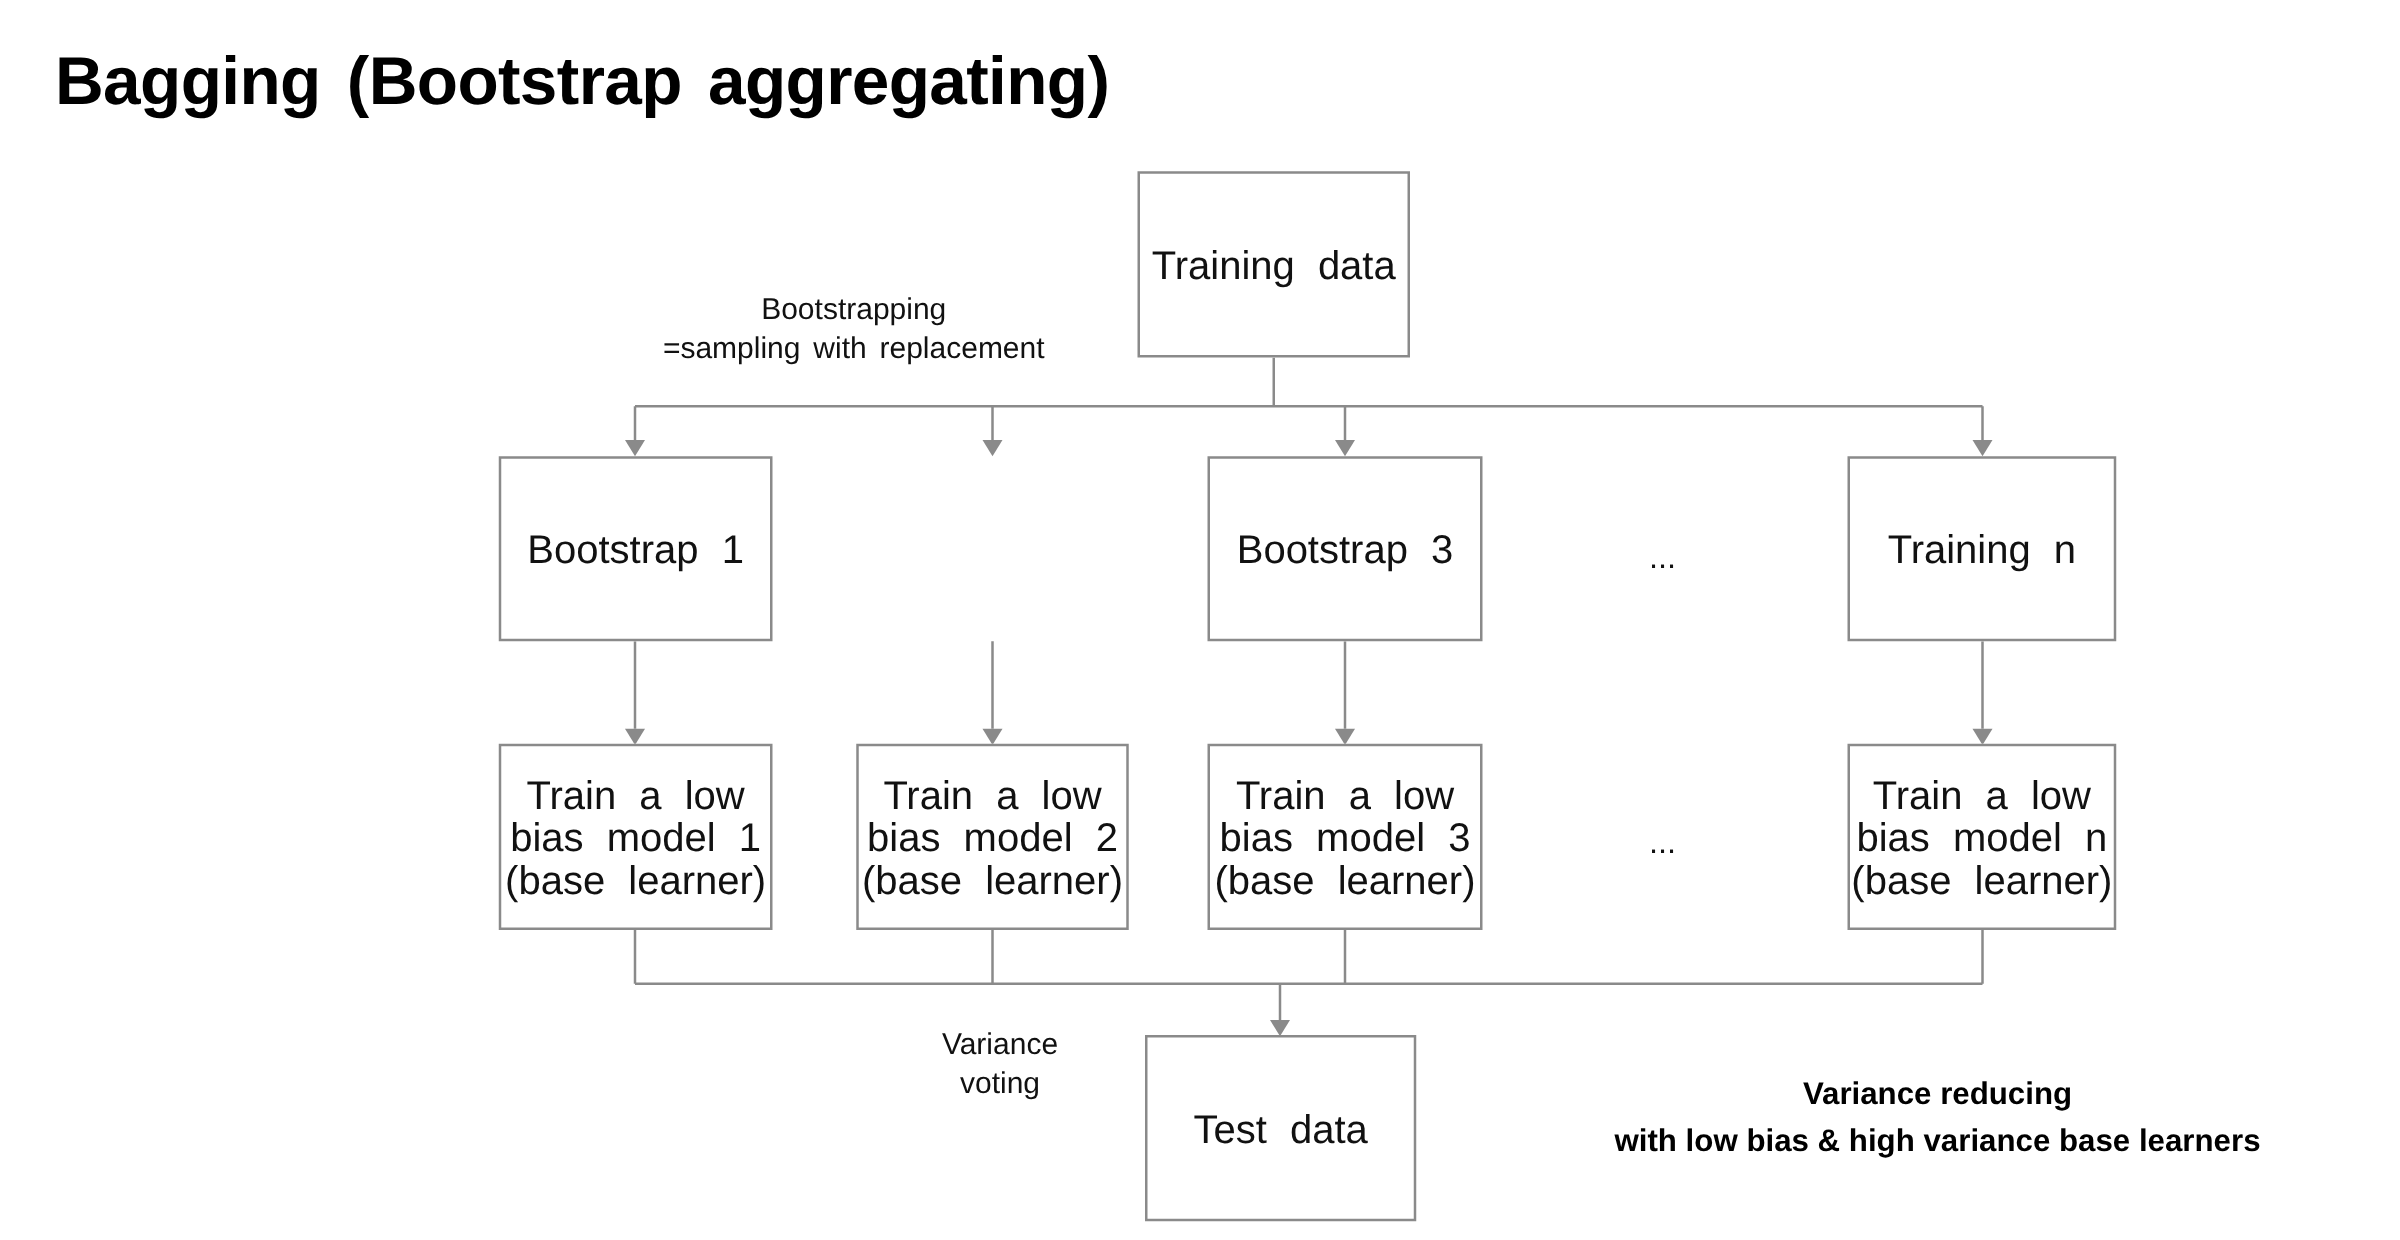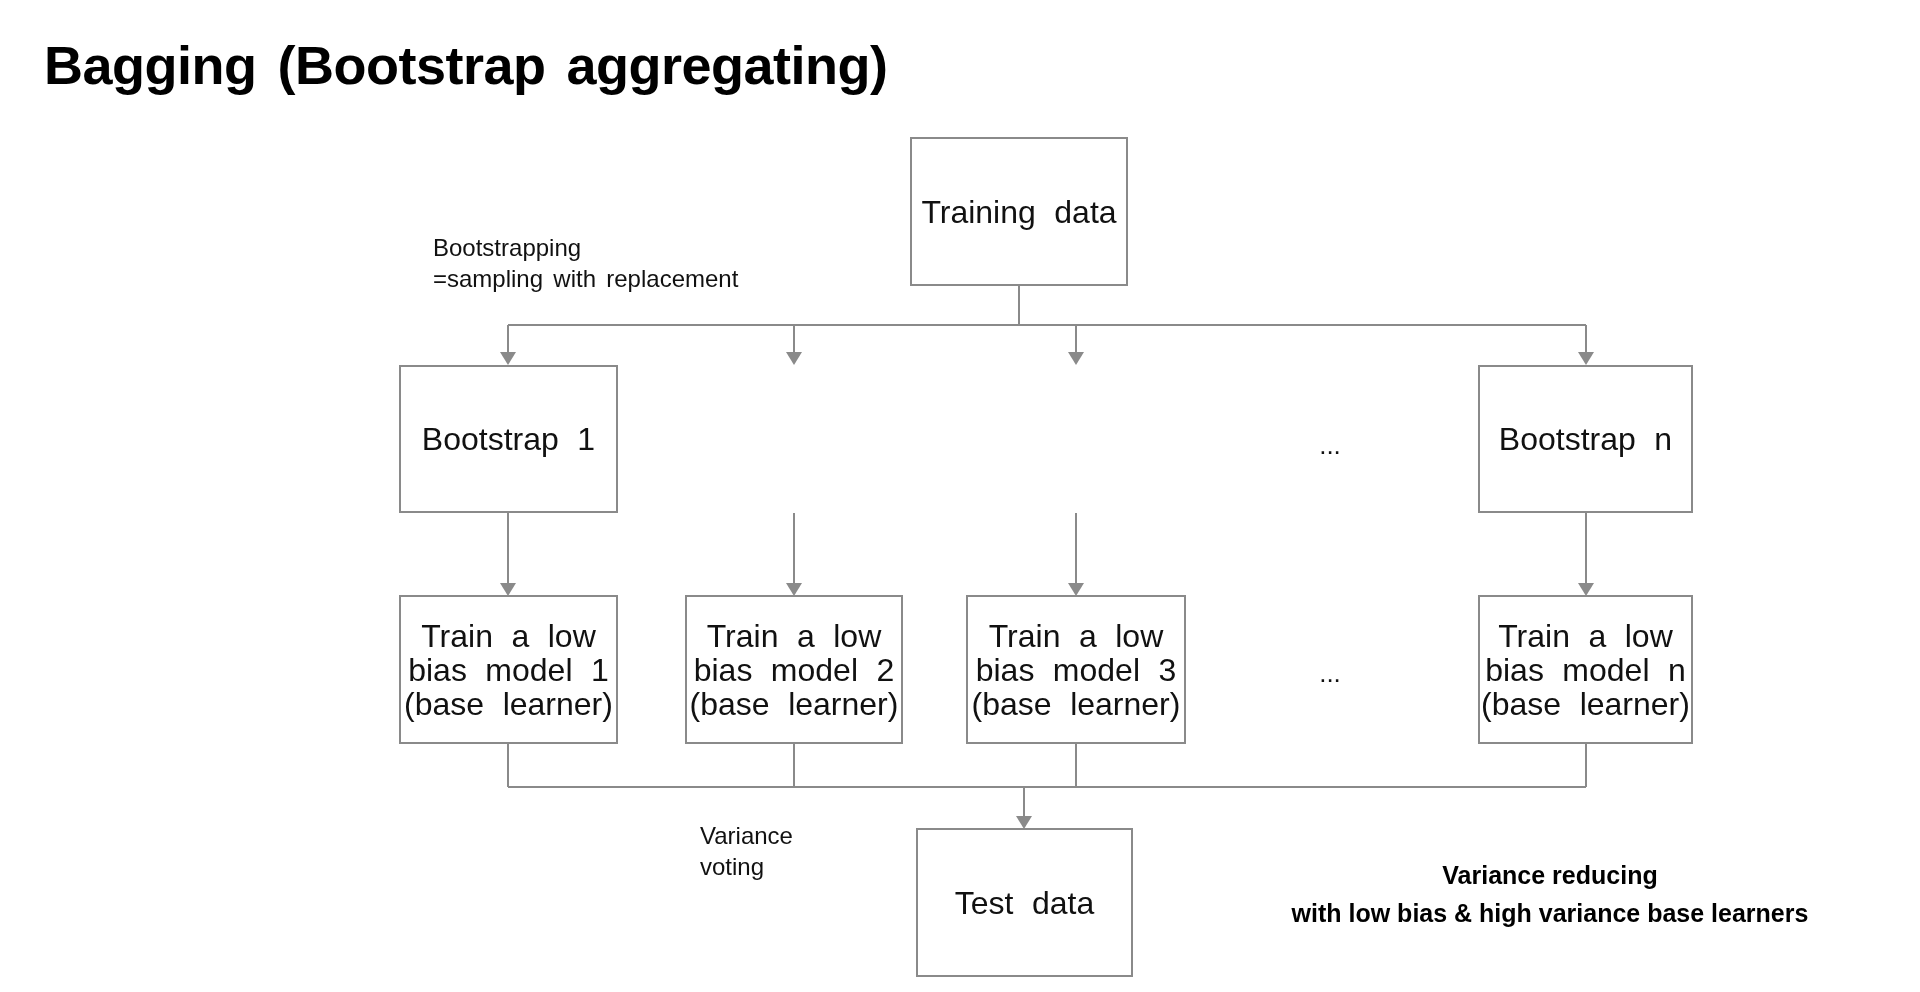--- a/index.html
+++ b/index.html
@@ -33,21 +33,21 @@
     line-height: 34px;
     word-spacing: 0.3em;
     box-sizing: border-box;
     z-index: 2;
   }
   .node .line { display: block; }
 
   .ann {
     position: absolute;
     font-size: 24px; color: #111111;
-    line-height: 31px;
+    text-align: center; line-height: 31px;
     word-spacing: 0.15em;
     z-index: 2;
   }
   .ann .line { display: block; }
 
   .ellipsis {
     position: absolute;
     font-size: 26px; color: #111111;
     text-align: center; z-index: 2;
   }
@@ -120,22 +120,25 @@
     </g>
   </svg>
 
   <div class="node" style="left:910px; top:137px; width:218px; height:149px;">
     <span class="line">Training data</span>
   </div>
 
   <div class="node" style="left:399px; top:365px; width:219px; height:148px;">
     <span class="line">Bootstrap 1</span>
   </div>
+  <div class="node" style="left:966px; top:365px; width:220px; height:148px;">
+    <span class="line">Bootstrap 3</span>
+  </div>
   <div class="node" style="left:1478px; top:365px; width:215px; height:148px;">
-    <span class="line">Bootstrap n</span>
+    <span class="line">Training n</span>
   </div>
 
   <div class="node" style="left:399px; top:595px; width:219px; height:149px;">
     <span class="line">Train a low</span>
     <span class="line">bias model 1</span>
     <span class="line">(base learner)</span>
   </div>
   <div class="node" style="left:685px; top:595px; width:218px; height:149px;">
     <span class="line">Train a low</span>
     <span class="line">bias model 2</span>

